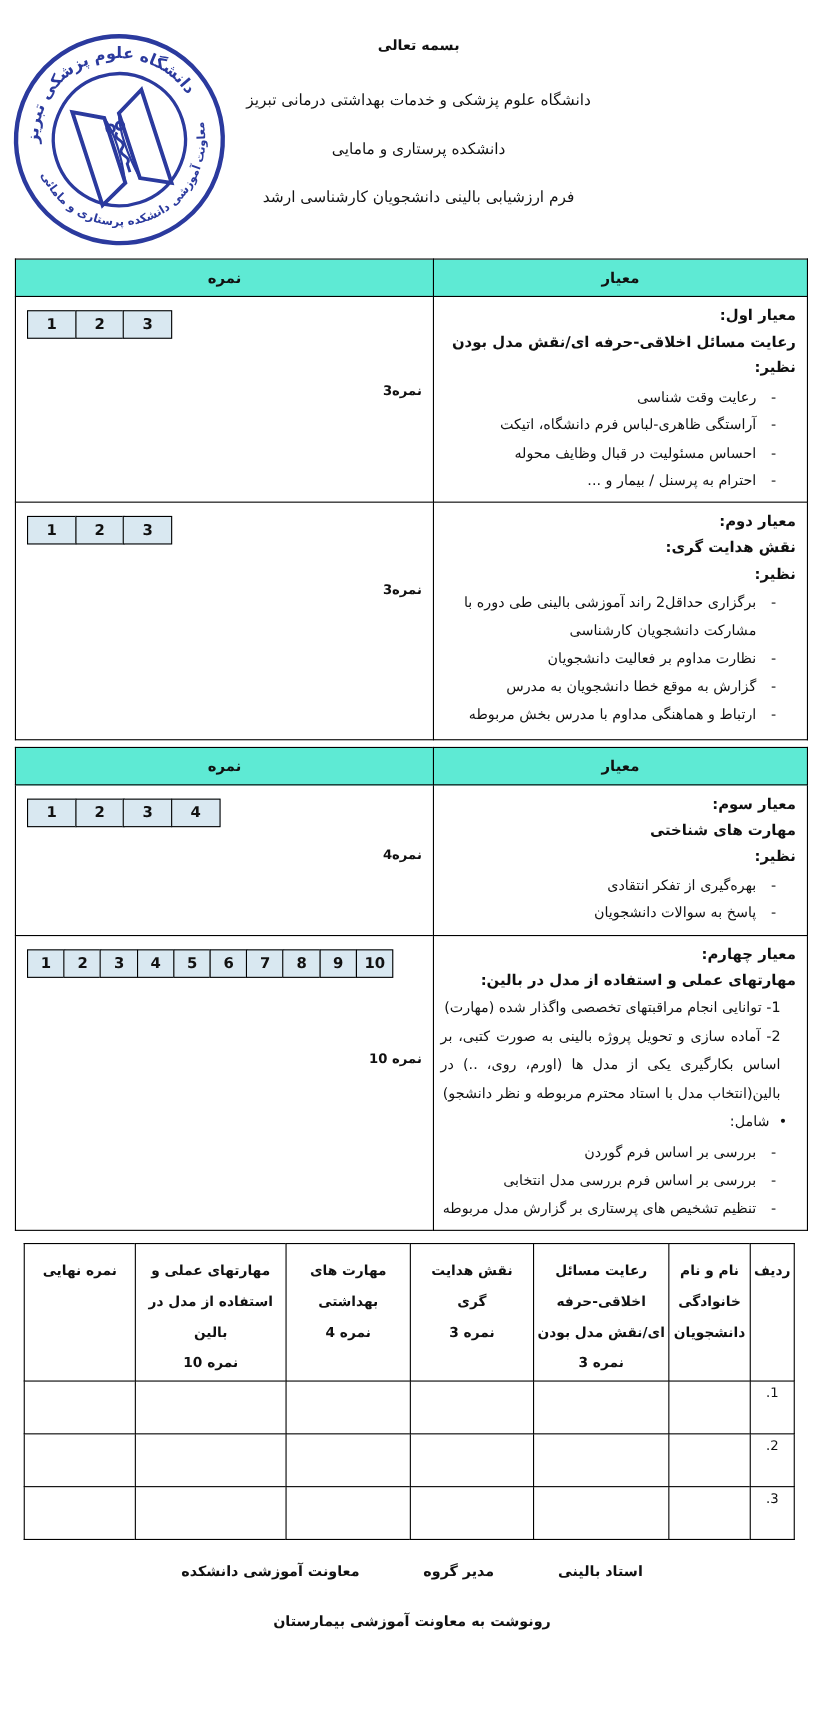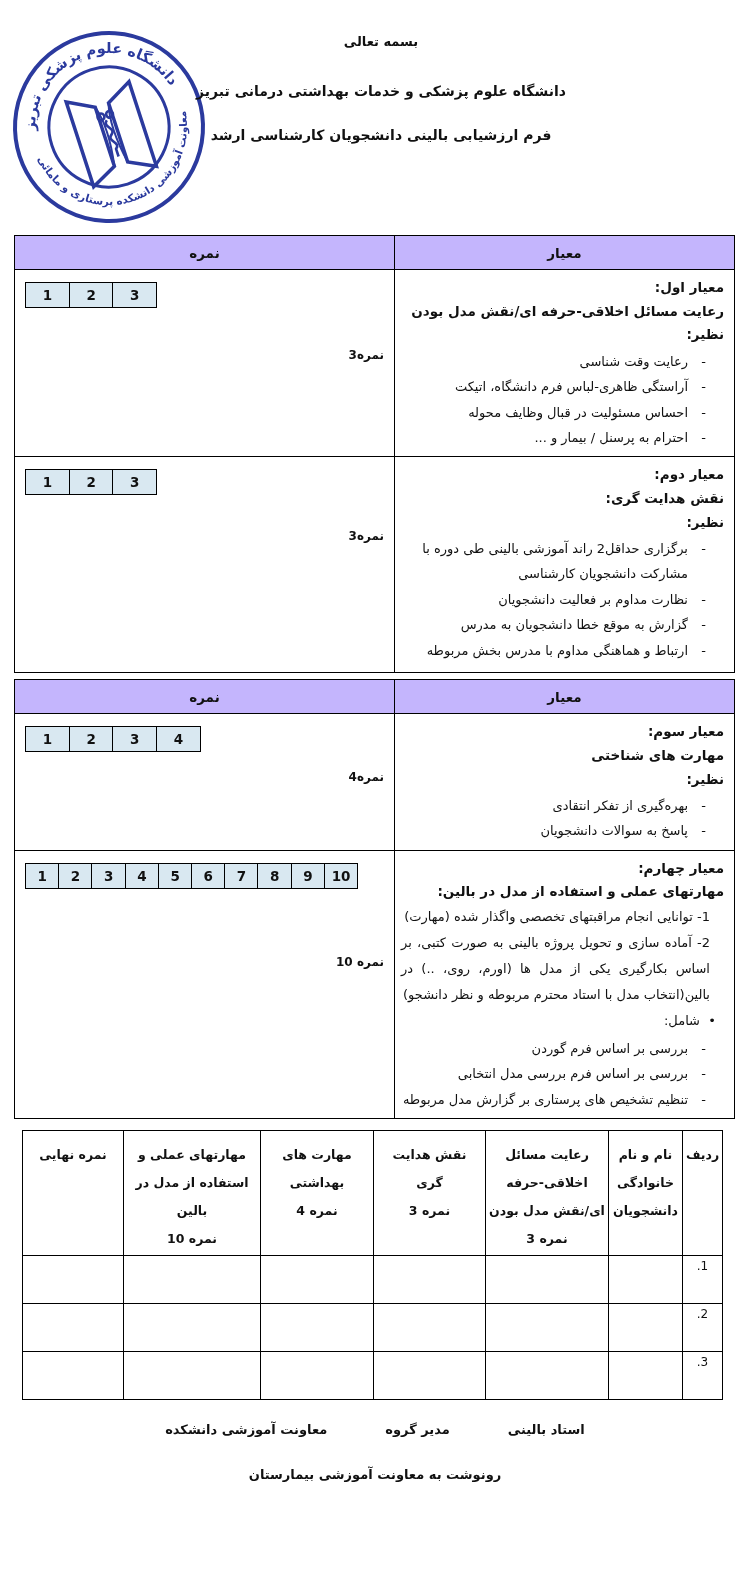--- a/index.html
+++ b/index.html
@@ -10,29 +10,29 @@
     position: relative; overflow: hidden;
     font-family: "DejaVu Sans", sans-serif;
     direction: rtl; color: #111;
   }
 
   
   .header { position: relative; height: 235px; }
   .stamp { position: absolute; left: 10px; top: 28px; }
   .header-lines { position: absolute; top: 0; left: 12px; right: 0; text-align: center; }
   .bismillah { margin-top: 34px; font-size: 13px; font-weight: bold; }
-  .h-line { font-weight: bold; font-size: 14px; margin-top: 29px; }
+  .h-line { font-weight: normal; font-size: 14px; margin-top: 29px; }
   .h-line.small-gap { margin-top: 28px; }
 
   
   table { border-collapse: collapse; table-layout: fixed; }
   .crit-table { width: 720px; margin: 0 15px; }
   .crit-table th, .crit-table td { border: 1.5px solid #000; }
   .crit-table th {
-    background: #c4b5fd; font-size: 13.5px; font-weight: bold;
+    background: #5eead4; font-size: 13.5px; font-weight: bold;
     height: 34px; text-align: center;
   }
   .crit-cell { vertical-align: top; padding: 6px 10px 6px 6px; }
   .crit-title, .crit-subtitle, .crit-like { font-weight: bold; font-size: 13.5px; line-height: 1.75; }
   .dash-list { margin-top: 2px; }
   .dash-list .li {
     position: relative; padding-right: 36px; font-size: 13px; line-height: 1.95;
   }
   .dash-list .li::before { content: "-"; position: absolute; right: 18px; }
   .num-list .li {
@@ -121,20 +121,21 @@
         </text>
         <text font-size="10.5" font-weight="bold" fill="#2b3a9e" stroke="none">
           <textPath href="#arcBot" startOffset="50%" text-anchor="middle">معاونت آموزشی دانشکده پرستاری و مامائی</textPath>
         </text>
       </g>
     </svg>
 
     <div class="header-lines">
       <div class="bismillah">بسمه تعالی</div>
       <div class="h-line" style="margin-top:34px">دانشگاه علوم پزشکی و خدمات بهداشتی درمانی تبریز</div>
+      <div class="h-line">دانشکده پرستاری و مامایی</div>
       <div class="h-line small-gap">فرم ارزشیابی بالینی دانشجویان کارشناسی ارشد</div>
     </div>
   </div>
 
   <table class="crit-table">
     <colgroup>
         <col style="width:340px">
         <col style="width:380px">
       </colgroup>
     <tbody>

